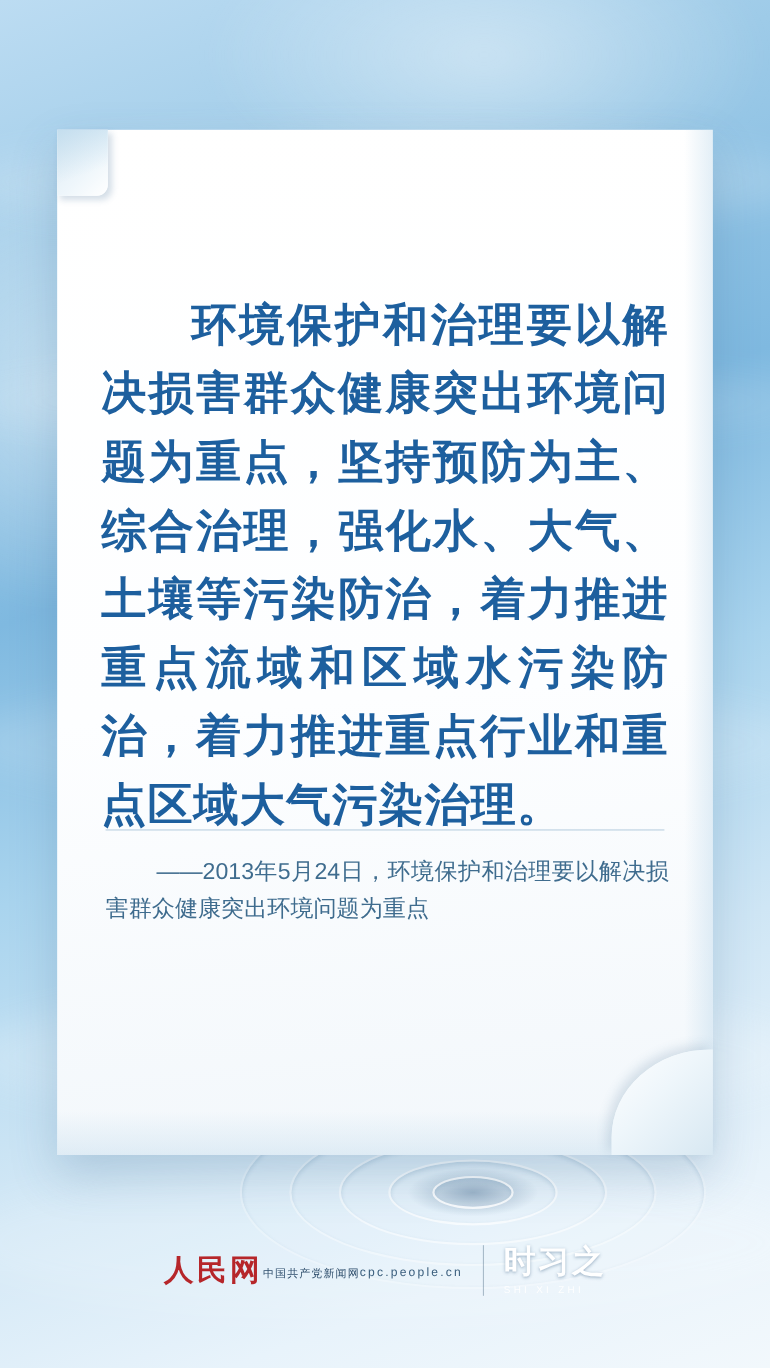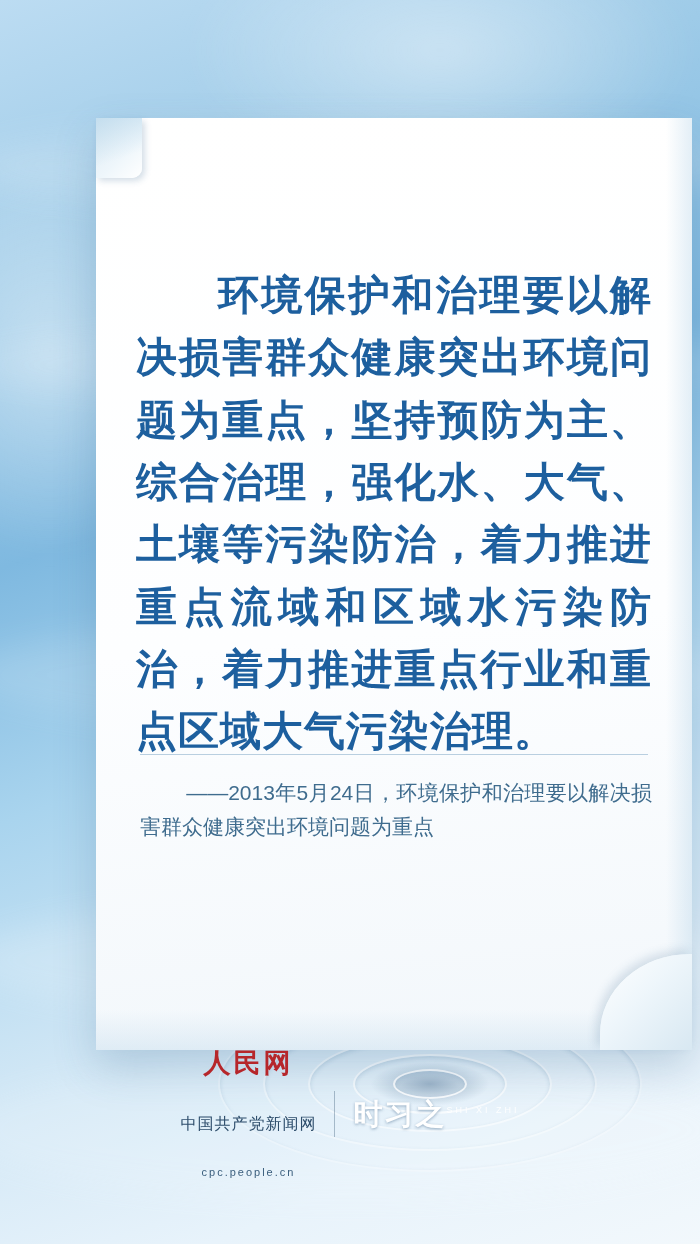--- a/index.html
+++ b/index.html
@@ -95,21 +95,20 @@
 
   
   .card {
     position: absolute;
     left: 52px;
     top: 118px;
     width: 596px;
     height: 932px;
     background: linear-gradient(175deg, #ffffff 0%, #fdfeff 55%, #f2f7fb 100%);
     box-shadow: 0 18px 40px rgba(50,95,135,.22);
-    margin-left: 44px;
   }
   
   .curl-tl {
     position: absolute;
     left: 0;
     top: 0;
     width: 46px;
     height: 60px;
     background: linear-gradient(135deg, #dceaf3 0%, #eef6fb 60%, #ffffff 100%);
     border-bottom-right-radius: 10px;
@@ -189,54 +188,53 @@
     left: 0;
     bottom: 66px;
     width: 100%;
     display: flex;
     align-items: center;
     justify-content: center;
     gap: 18px;
   }
   .brand {
     display: flex;
-    flex-direction: column;
+    flex-direction: row;
     align-items: center;
     line-height: 1;
-    gap: 31px;
   }
   .brand-cn {
     font-family: "Liberation Serif", serif;
     font-weight: 700;
     font-size: 27px;
     color: #b6262a;
     letter-spacing: 3px;
   }
   .brand-sub {
     margin-top: 8px;
-    font-size: 16px;
+    font-size: 10px;
     color: #2d4d6b;
     letter-spacing: 1px;
     text-align: center;
   }
   .brand-url {
     margin-top: 4px;
     font-family: Liberation Sans, sans-serif;
     font-size: 11px;
     color: #3a5e7d;
     letter-spacing: 2px;
   }
   .divider-v {
     width: 1px;
     height: 46px;
     background: rgba(45,80,110,.35);
   }
   .sub-brand {
     display: flex;
-    flex-direction: row;
+    flex-direction: column;
     align-items: flex-start;
     line-height: 1;
   }
   .sub-brand-cn {
     font-family: "Liberation Serif", serif;
     font-weight: 700;
     font-size: 29px;
     color: #ffffff;
     letter-spacing: 2px;
     text-shadow: 0 1px 3px rgba(40,80,120,.45);

